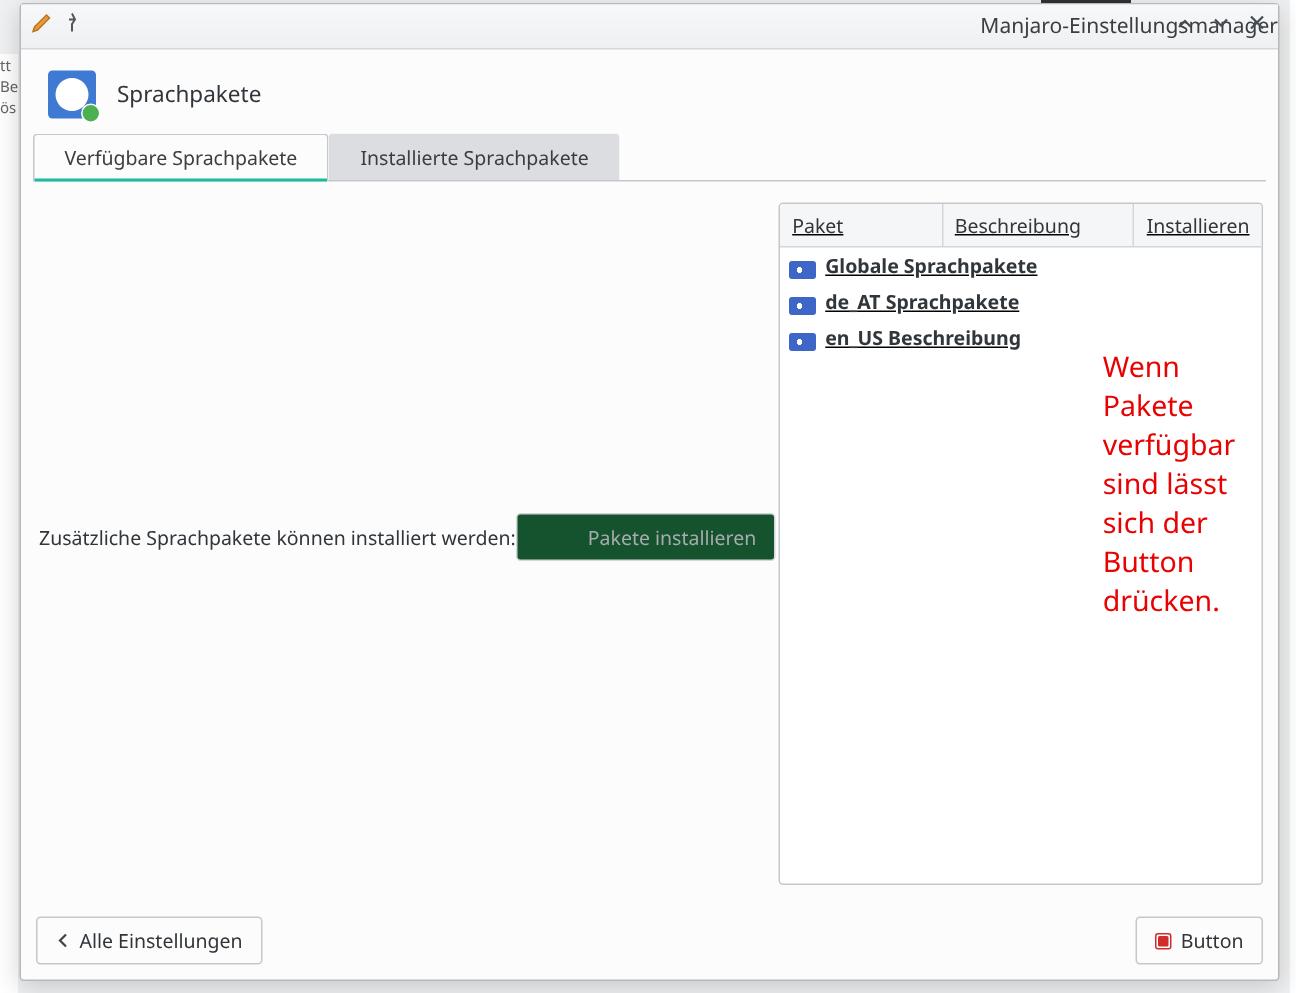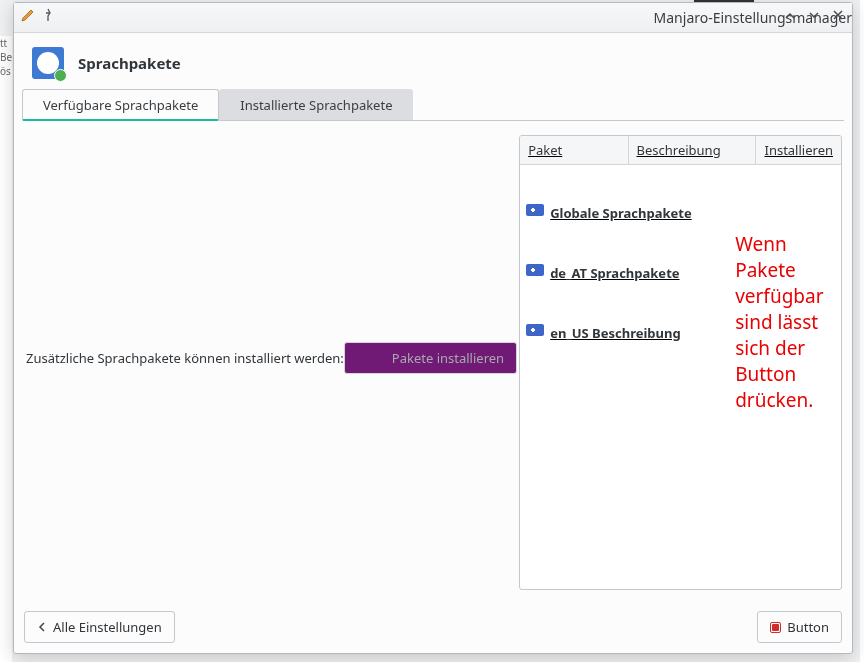--- a/index.html
+++ b/index.html
@@ -30,21 +30,21 @@
   .header-row { display:flex; align-items:center; gap:14px; padding:14px 18px 10px 18px; }
   .header-icon {
     width:32px; height:32px; background:#3e7ad1; border-radius:3px; position:relative;
     display:flex; align-items:center; justify-content:center;
   }
   .header-icon::after{
     content:""; position:absolute; right:-3px; bottom:-3px; width:11px; height:11px;
     background:#4caf50; border-radius:50%; border:1.5px solid #fff;
   }
   .globe { width:22px; height:22px; border-radius:50%; background:#fff; position:relative;}
-  .header-title { font-size:15px; font-weight:bold; color:#31363b; }
+  .header-title { font-size:15px; font-weight:normal; color:#31363b; }
 
   .tabs { display:flex; border-bottom:1px solid #c4c7cb; margin:0 8px; }
   .tab {
     padding:6px 20px; font-size:13px; color:#3a3e42; cursor:pointer;
     border:1px solid transparent; border-bottom:none;
     background:#dbdde0;
     position:relative; min-width:140px; text-align:center;
     border-top-left-radius:3px; border-top-right-radius:3px;
   }
   .tab.active {
@@ -54,29 +54,29 @@
     content:""; position:absolute; left:0; right:0; bottom:-1px; height:2px; background:#1abc9c;
   }
 
   .content { flex:1; padding:14px 10px 10px 10px; display:flex; flex-direction:row; }
   .infoline { display:flex; justify-content:space-between; align-items:center; margin:0 2px 10px 2px;}
   .infoline-text { font-size:13px; color:#31363b; }
   .btn {
     padding:6px 12px; font-size:13px; border:1px solid #c4c7cb; border-radius:3px;
     background:#fcfcfc; color:#31363b; cursor:pointer; display:flex; align-items:center; gap:6px;
   }
-  .btn.disabled { color:#a7abae; background:#701a75; cursor:default; border-color:#d4d7da;padding-left:47px;}
+  .btn.disabled { color:#a7abae; background:#14532d; cursor:default; border-color:#d4d7da;padding-left:47px;}
   .table-wrap { flex:1; border:1px solid #c4c7cb; border-radius:3px; overflow:hidden; display:flex; flex-direction:column; background:#fff;text-decoration:underline;}
   .thead { display:flex; background:#f5f6f7; border-bottom:1px solid #d4d7da; }
   .th { padding:5px 8px; font-size:13px; color:#31363b; border-right:1px solid #d4d7da; }
   .th.c1 { width:250px; border-left:none; }
   .th.c2 { width:300px; }
   .th.c3 { flex:1; border-right:none; }
   .tbody { flex:1; position:relative; }
-  .trow { display:flex; align-items:flex-start; padding:3px 6px; gap:6px;margin-top:36px; }
+  .trow { display:flex; align-items:flex-end; padding:3px 6px; gap:6px; }
   .flag-icon { width:18px; height:12px; background:#3e66c8; border-radius:2px; position:relative; flex-shrink:0;}
   .flag-icon::after{ content:""; position:absolute; left:2px; top:1px; width:14px; height:10px;
     background: radial-gradient(circle at 5px 5px, #fff 0 2px, transparent 2px),
                 linear-gradient(#3e66c8,#3e66c8);
     border-radius:1px;
   }
   .row-label { font-size:13px; font-weight:bold; color:#31363b; }
 
   .annotation { position:absolute; left:215px; top:66px; color:#e80202; font-size:19px; }
   .arrow { position:absolute; pointer-events:none; }

